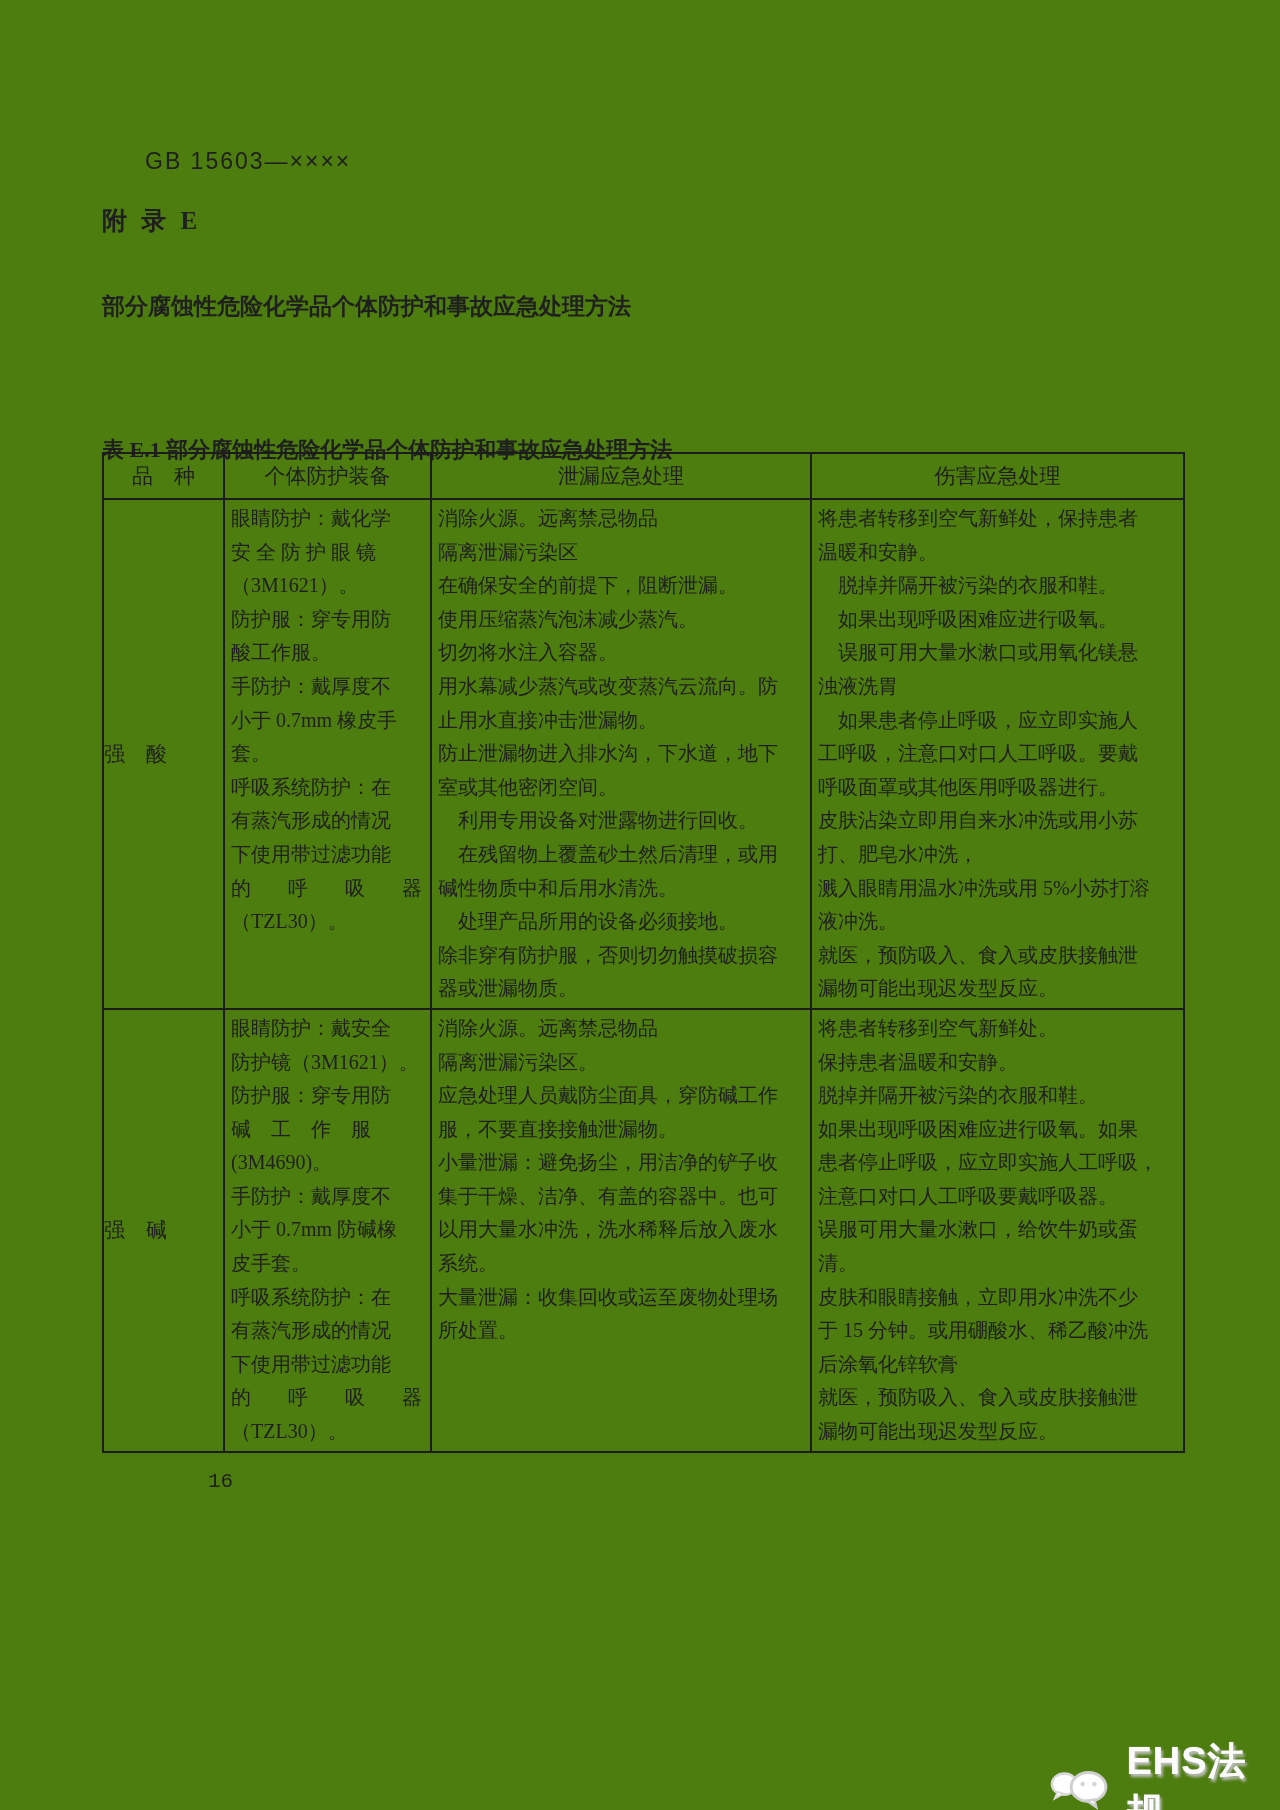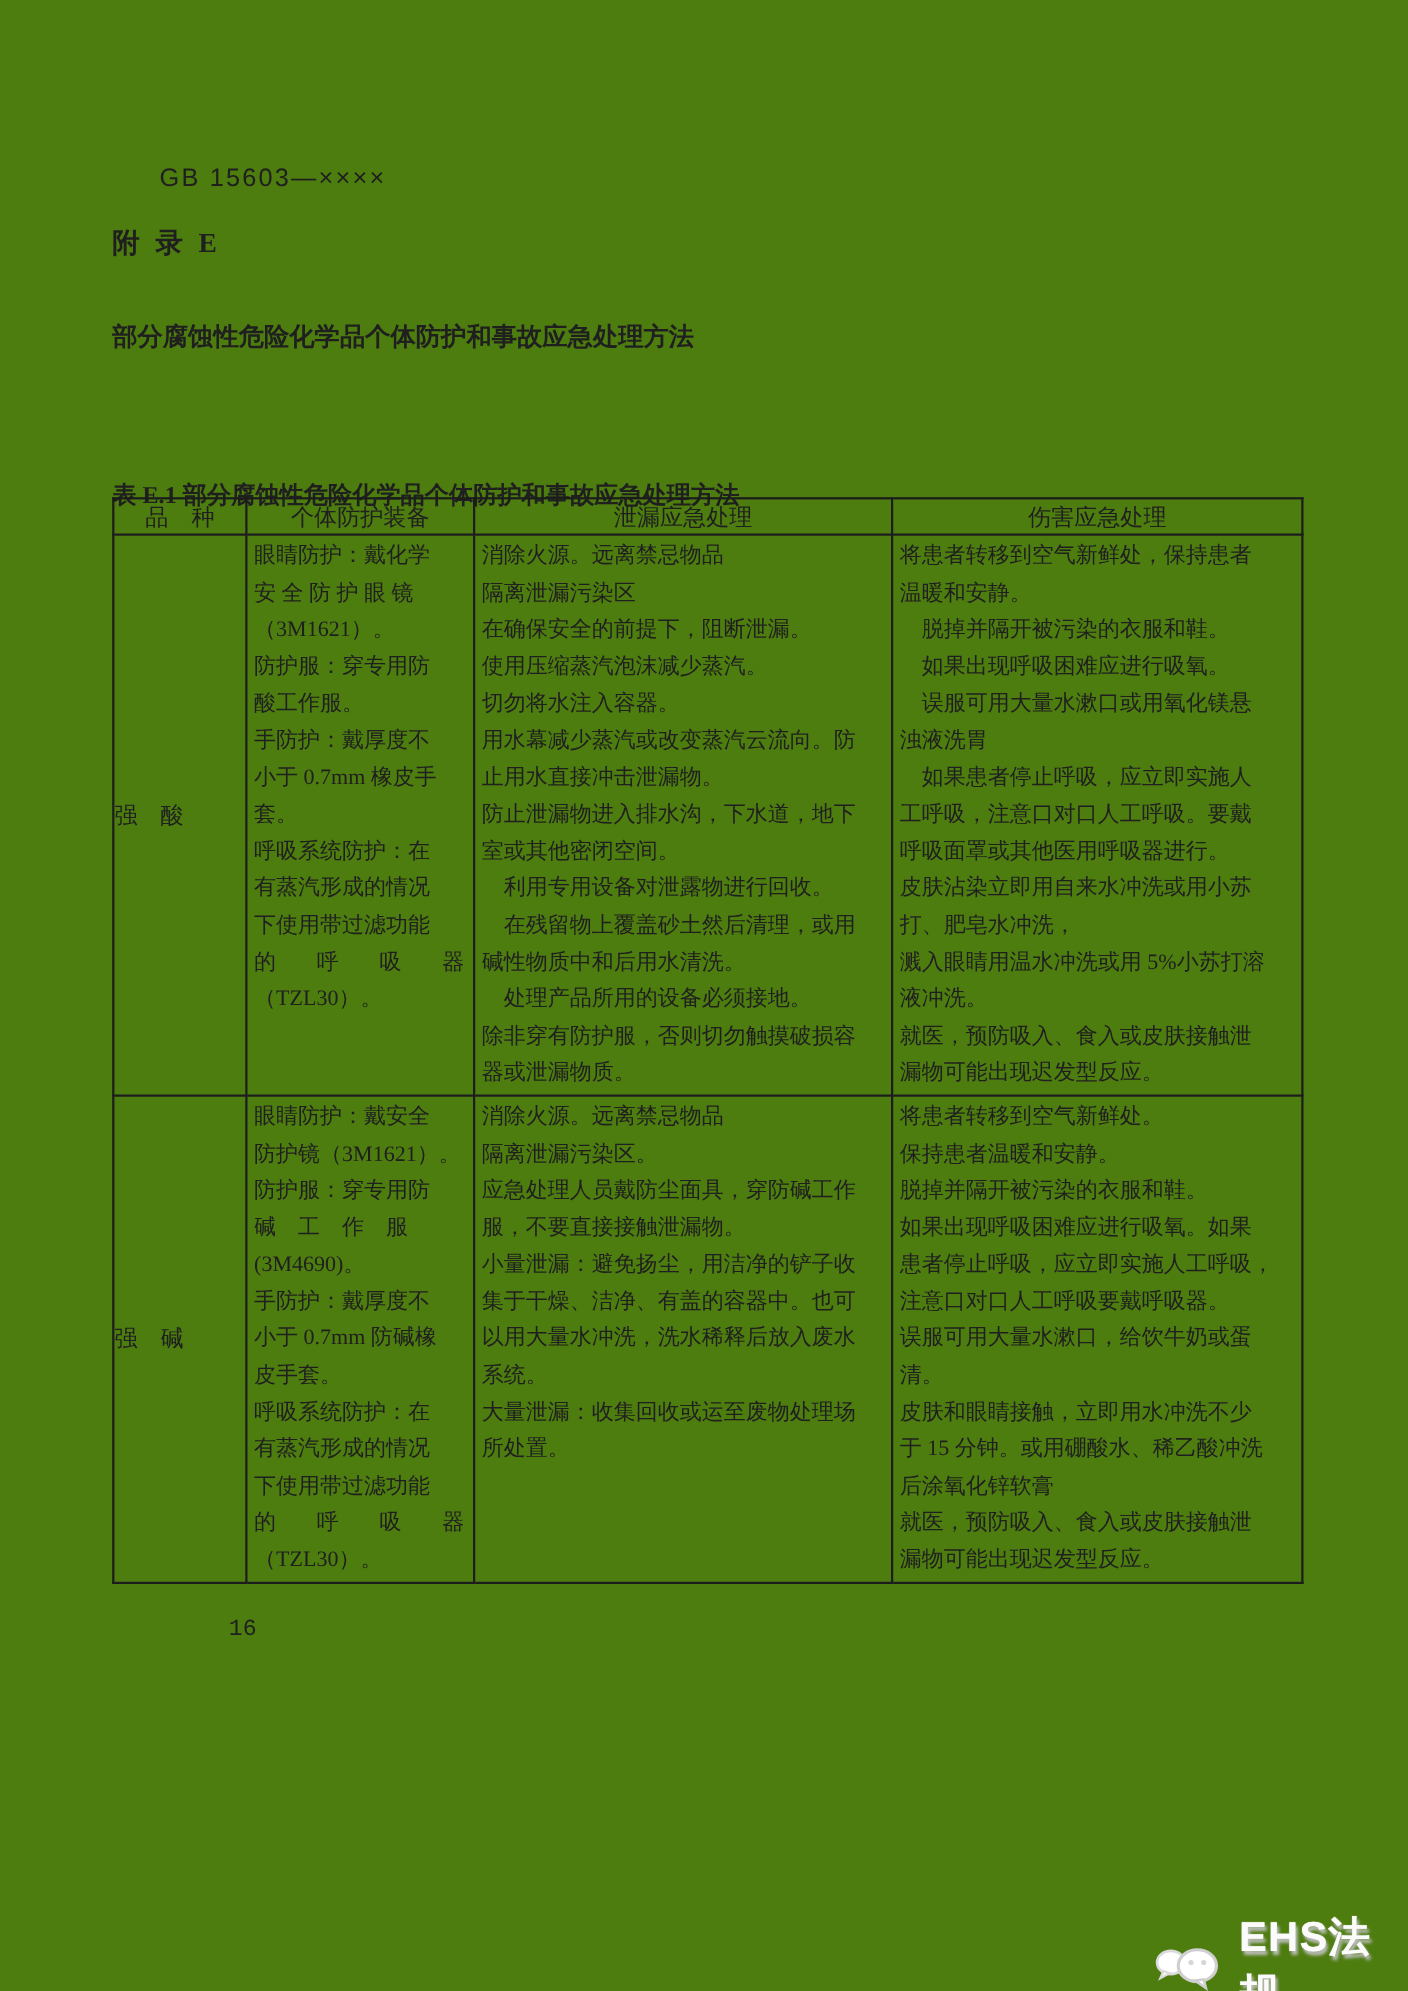--- a/index.html
+++ b/index.html
@@ -31,21 +31,21 @@
   .table-caption { top:403px; font-size:22px; font-weight:bold;margin-top:32px; }
 
   table.e1 {
     position:absolute; left:102px; top:452px;
     width:1081px;
     border-collapse:collapse; table-layout:fixed;
   }
   table.e1 th, table.e1 td {
     border:2px solid #1c1c1c;
   }
-  table.e1 thead tr { height:33px;border-radius:12px; }
+  table.e1 thead tr { height:46px;border-radius:12px; }
   table.e1 th {
     font-weight:normal; font-size:21px; text-align:center;
     vertical-align:middle;
   }
   tr.body-row-0 { height:504px; }
   tr.body-row-1 { height:439px; }
   td.cat-cell {
     text-align:left; vertical-align:middle;
     font-size:21px;
   }

